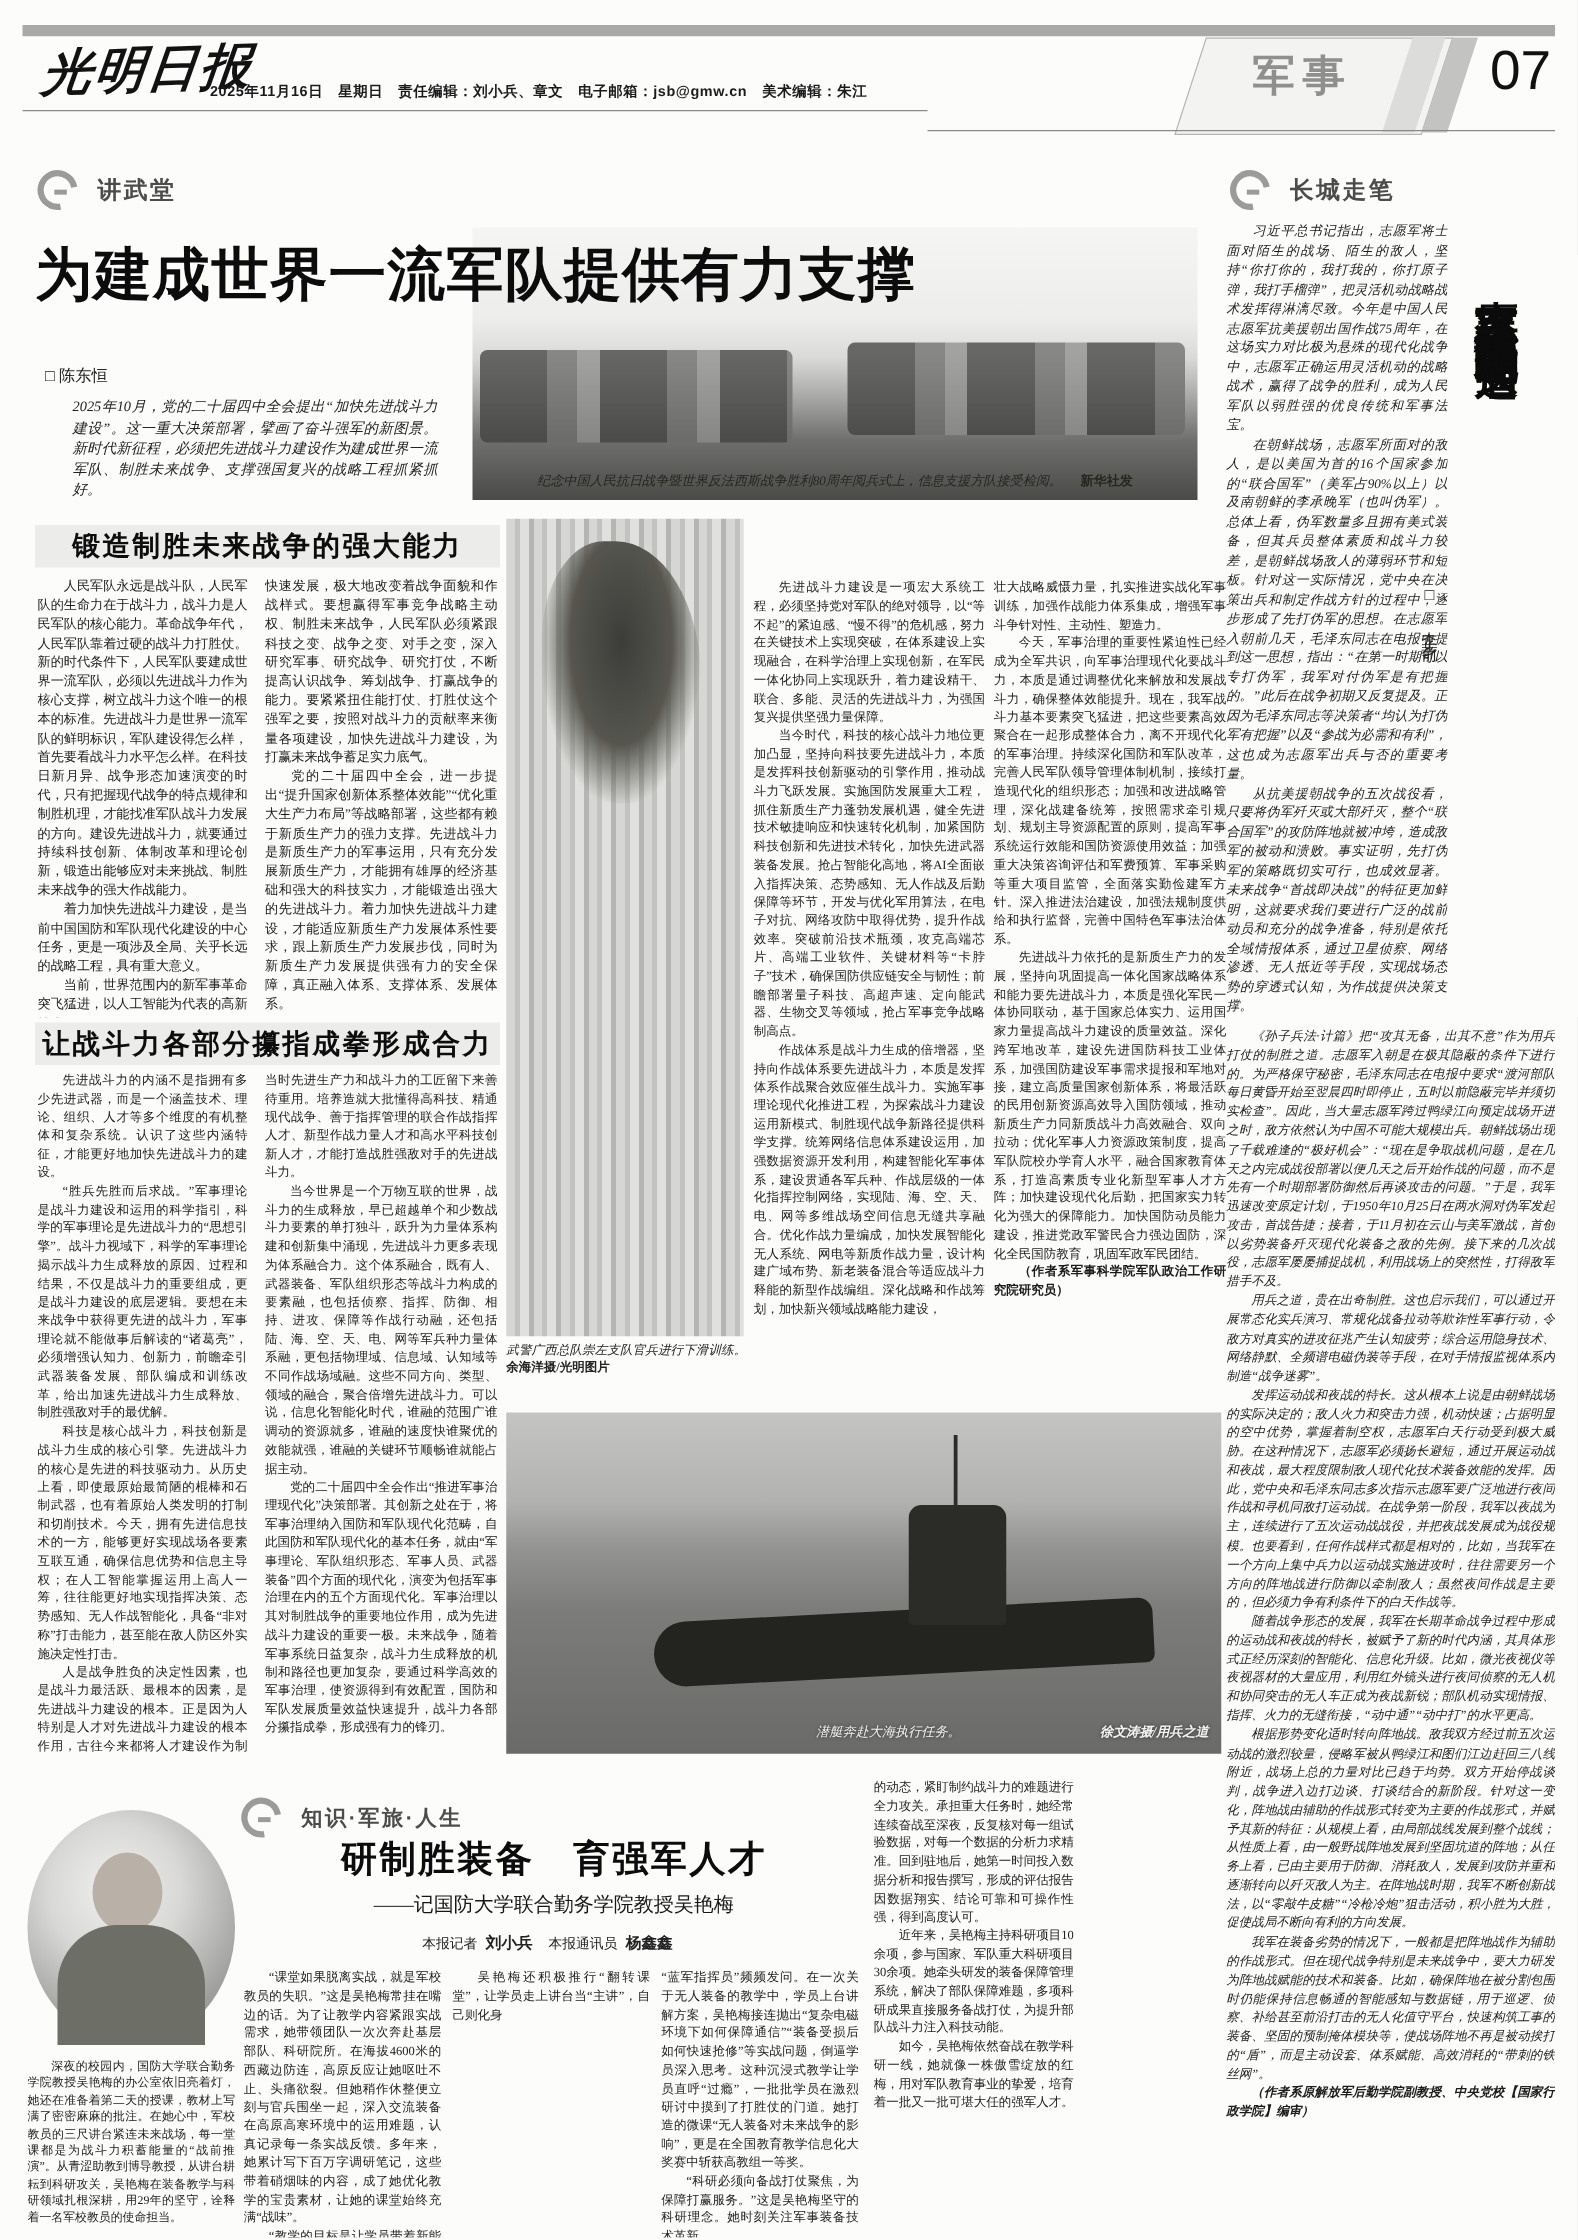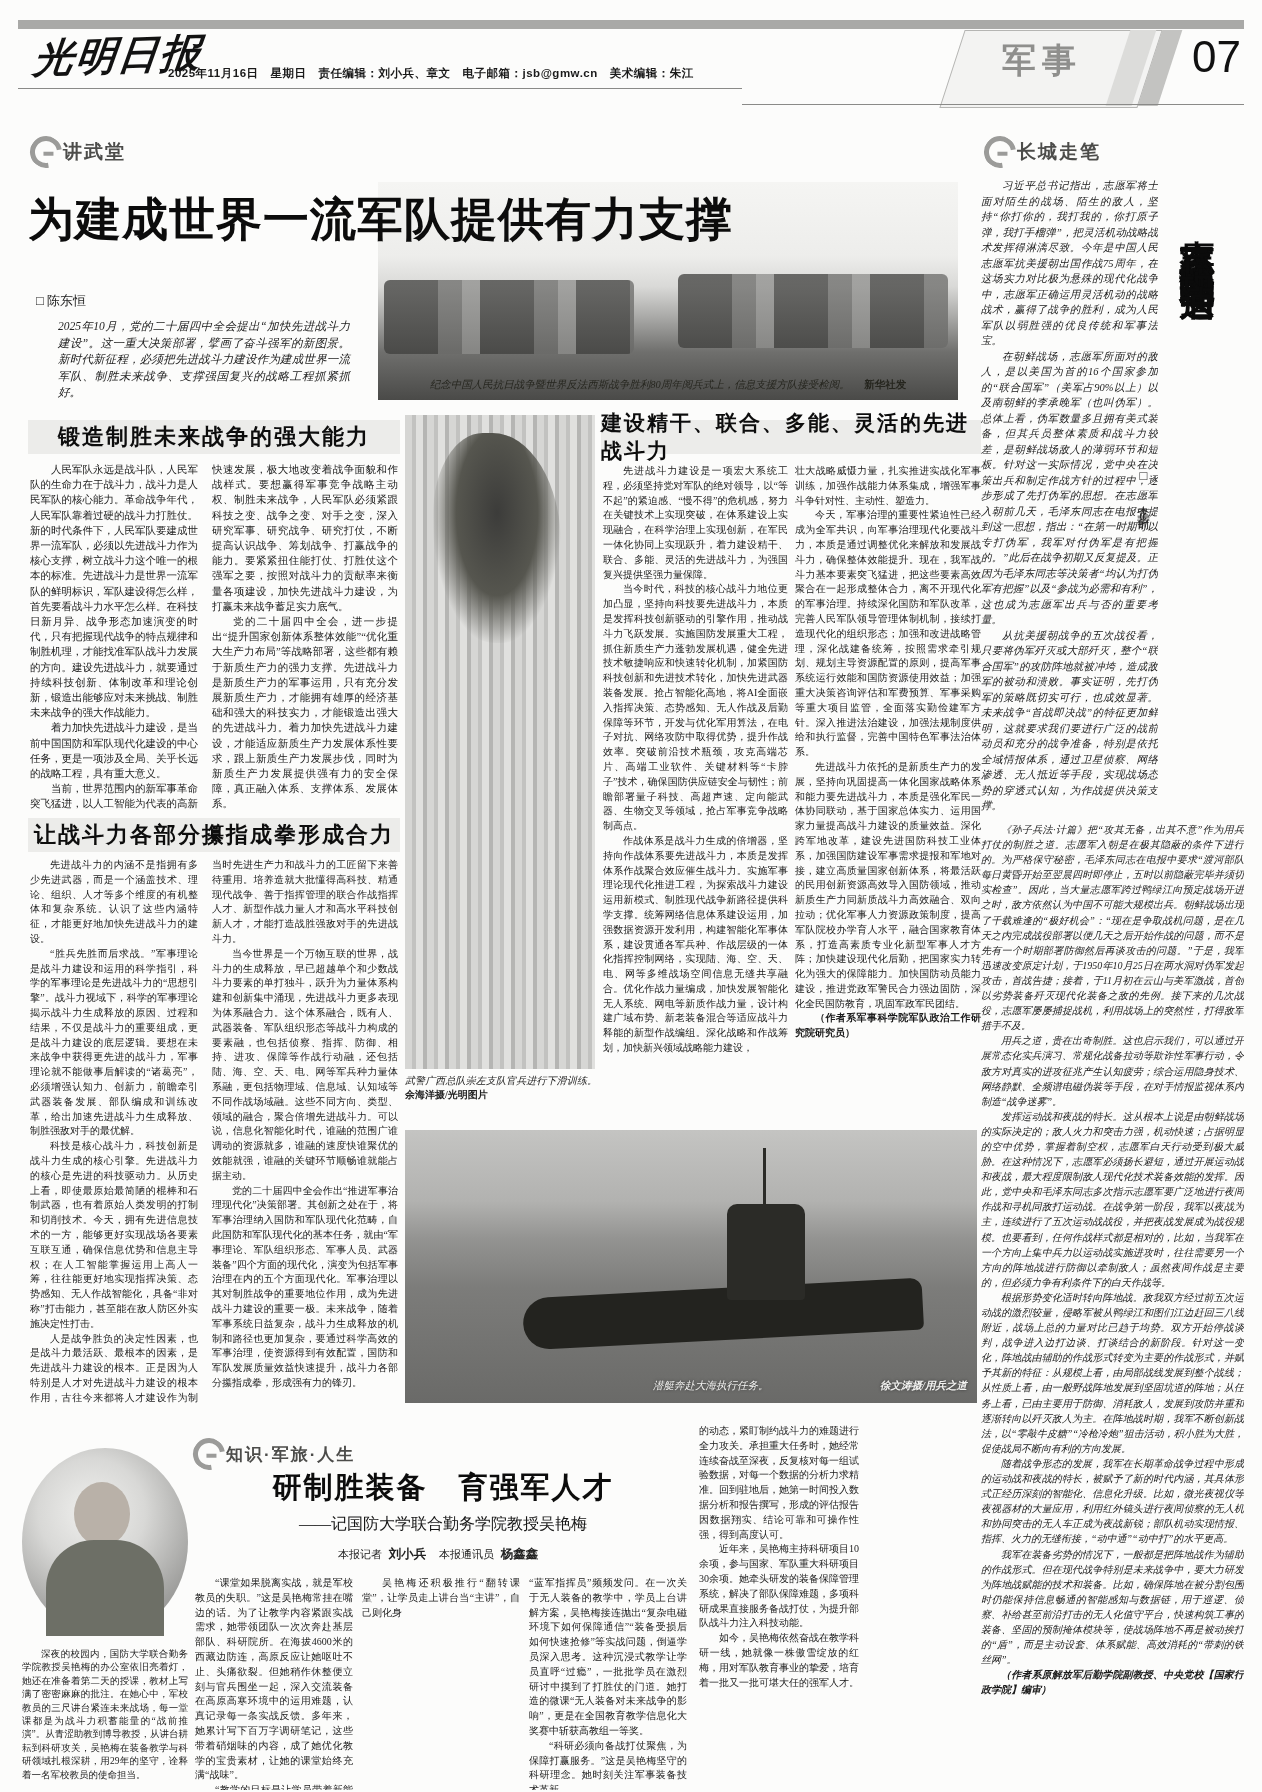--- a/index.html
+++ b/index.html
@@ -12,21 +12,21 @@
         font-family:"DejaVu Serif",serif;transform:skewX(-8deg) rotate(-2deg);color:#121212;letter-spacing:2px;}
   .dateline{left:168px;top:66px;font-size:11.5px;font-weight:bold;font-family:"Liberation Sans",sans-serif;color:#1a1a1a;letter-spacing:.5px;}
   .mastrule{left:18px;top:88px;width:724px;height:1px;background:#8a8a88;}
   .tab-bg{left:952px;top:30px;width:196px;height:76px;background:#f3f3f2;border:1px solid #b5b5b3;transform:skewX(-18deg);}
   .tab-stripe1{left:1118px;top:30px;width:26px;height:76px;background:#dcdcda;transform:skewX(-18deg);}
   .tab-stripe2{left:1150px;top:30px;width:20px;height:76px;background:#c3c3c1;transform:skewX(-18deg);}
   .tab-rule{left:742px;top:104px;width:502px;height:1px;background:#8a8a88;}
   .tab-label{left:1002px;top:38px;font-size:34px;font-weight:900;color:#8f8f8d;letter-spacing:6px;}
   .tab-page{left:1192px;top:32px;font-size:44px;color:#111;font-family:"Liberation Sans",sans-serif;}
   
-  .glabel{display:flex;align-items:center;gap:1px;font-family:"Liberation Sans",sans-serif;}
+  .glabel{display:flex;align-items:center;gap:16px;font-family:"Liberation Sans",sans-serif;}
   .gicon{width:22px;height:22px;border:5px solid #9b9b99;border-radius:50%;border-right-color:transparent;transform:rotate(35deg);position:relative;}
   .gicon:after{content:"";position:absolute;left:9px;top:9px;width:10px;height:4px;background:#9b9b99;transform:rotate(-35deg);}
   .glabel span.txt{font-size:19px;font-weight:bold;color:#4c4c4a;letter-spacing:2px;}
   
   .headline{left:28px;top:194px;width:745px;font-size:46px;line-height:1.15;font-weight:900;color:#0c0c0c;letter-spacing:1px;z-index:6;}
   .lead-author{left:36px;top:292px;font-size:13px;color:#222;}
   .lead-intro{left:58px;top:318px;width:292px;font-size:11.5px;line-height:16.5px;text-align:justify;font-style:italic;color:#222;}
   
   .photo{background:#cfcfcd;overflow:hidden;}
   .topphoto{left:378px;top:182px;width:580px;height:218px;z-index:2;
@@ -142,23 +142,20 @@
   </div>
 
   <div class="abs photo subphoto">
     <div class="sub-hull"></div>
     <div class="sub-sail"></div>
     <div class="sub-mast"></div>
     <span class="subcap" style="left:248px;">潜艇奔赴大海执行任务。</span>
     <span class="subcap" style="right:10px;font-weight:bold;">徐文涛摄/用兵之道</span>
   </div>
 
-  <div class="abs band" style="left:601px;top:420px;width:380px;height:34px;">
-    <h2 style="font-size:21px;">建设精干、联合、多能、灵活的先进战斗力</h2>
-  </div>
   <div class="abs tcol f10" style="left:603px;top:464px;width:185px;height:654px;">
       <p>先进战斗力建设是一项宏大系统工程，必须坚持党对军队的绝对领导，以“等不起”的紧迫感、“慢不得”的危机感，努力在关键技术上实现突破，在体系建设上实现融合，在科学治理上实现创新，在军民一体化协同上实现跃升，着力建设精干、联合、多能、灵活的先进战斗力，为强国复兴提供坚强力量保障。</p>
       <p>当今时代，科技的核心战斗力地位更加凸显，坚持向科技要先进战斗力，本质是发挥科技创新驱动的引擎作用，推动战斗力飞跃发展。实施国防发展重大工程，抓住新质生产力蓬勃发展机遇，健全先进技术敏捷响应和快速转化机制，加紧国防科技创新和先进技术转化，加快先进武器装备发展。抢占智能化高地，将AI全面嵌入指挥决策、态势感知、无人作战及后勤保障等环节，开发与优化军用算法，在电子对抗、网络攻防中取得优势，提升作战效率。突破前沿技术瓶颈，攻克高端芯片、高端工业软件、关键材料等“卡脖子”技术，确保国防供应链安全与韧性；前瞻部署量子科技、高超声速、定向能武器、生物交叉等领域，抢占军事竞争战略制高点。</p>
       <p>作战体系是战斗力生成的倍增器，坚持向作战体系要先进战斗力，本质是发挥体系作战聚合效应催生战斗力。实施军事理论现代化推进工程，为探索战斗力建设运用新模式、制胜现代战争新路径提供科学支撑。统筹网络信息体系建设运用，加强数据资源开发利用，构建智能化军事体系，建设贯通各军兵种、作战层级的一体化指挥控制网络，实现陆、海、空、天、电、网等多维战场空间信息无缝共享融合。优化作战力量编成，加快发展智能化无人系统、网电等新质作战力量，设计构建广域布势、新老装备混合等适应战斗力释能的新型作战编组。深化战略和作战筹划，加快新兴领域战略能力建设，</p>
     </div>
   <div class="abs tcol f10" style="left:795px;top:464px;width:186px;height:654px;">
       <p class="cont">壮大战略威慑力量，扎实推进实战化军事训练，加强作战能力体系集成，增强军事斗争针对性、主动性、塑造力。</p>
       <p>今天，军事治理的重要性紧迫性已经成为全军共识，向军事治理现代化要战斗力，本质是通过调整优化来解放和发展战斗力，确保整体效能提升。现在，我军战斗力基本要素突飞猛进，把这些要素高效聚合在一起形成整体合力，离不开现代化的军事治理。持续深化国防和军队改革，完善人民军队领导管理体制机制，接续打造现代化的组织形态；加强和改进战略管理，深化战建备统筹，按照需求牵引规划、规划主导资源配置的原则，提高军事系统运行效能和国防资源使用效益；加强重大决策咨询评估和军费预算、军事采购等重大项目监管，全面落实勤俭建军方针。深入推进法治建设，加强法规制度供给和执行监督，完善中国特色军事法治体系。</p>
       <p>先进战斗力依托的是新质生产力的发展，坚持向巩固提高一体化国家战略体系和能力要先进战斗力，本质是强化军民一体协同联动，基于国家总体实力、运用国家力量提高战斗力建设的质量效益。深化跨军地改革，建设先进国防科技工业体系，加强国防建设军事需求提报和军地对接，建立高质量国家创新体系，将最活跃的民用创新资源高效导入国防领域，推动新质生产力同新质战斗力高效融合、双向拉动；优化军事人力资源政策制度，提高军队院校办学育人水平，融合国家教育体系，打造高素质专业化新型军事人才方阵；加快建设现代化后勤，把国家实力转化为强大的保障能力。加快国防动员能力建设，推进党政军警民合力强边固防，深化全民国防教育，巩固军政军民团结。</p>
       <p class="attr">（作者系军事科学院军队政治工作研究院研究员）</p>
@@ -172,22 +169,22 @@
       <p>习近平总书记指出，志愿军将士面对陌生的战场、陌生的敌人，坚持“你打你的，我打我的，你打原子弹，我打手榴弹”，把灵活机动战略战术发挥得淋漓尽致。今年是中国人民志愿军抗美援朝出国作战75周年，在这场实力对比极为悬殊的现代化战争中，志愿军正确运用灵活机动的战略战术，赢得了战争的胜利，成为人民军队以弱胜强的优良传统和军事法宝。</p>
       <p>在朝鲜战场，志愿军所面对的敌人，是以美国为首的16个国家参加的“联合国军”（美军占90%以上）以及南朝鲜的李承晚军（也叫伪军）。总体上看，伪军数量多且拥有美式装备，但其兵员整体素质和战斗力较差，是朝鲜战场敌人的薄弱环节和短板。针对这一实际情况，党中央在决策出兵和制定作战方针的过程中，逐步形成了先打伪军的思想。在志愿军入朝前几天，毛泽东同志在电报中提到这一思想，指出：“在第一时期可以专打伪军，我军对付伪军是有把握的。”此后在战争初期又反复提及。正因为毛泽东同志等决策者“均认为打伪军有把握”以及“参战为必需和有利”，这也成为志愿军出兵与否的重要考量。</p>
       <p>从抗美援朝战争的五次战役看，只要将伪军歼灭或大部歼灭，整个“联合国军”的攻防阵地就被冲垮，造成敌军的被动和溃败。事实证明，先打伪军的策略既切实可行，也成效显著。未来战争“首战即决战”的特征更加鲜明，这就要求我们要进行广泛的战前动员和充分的战争准备，特别是依托全域情报体系，通过卫星侦察、网络渗透、无人抵近等手段，实现战场态势的穿透式认知，为作战提供决策支撑。</p>
     </div>
   <div class="abs vtitle">志愿军灵活机动战略战术的现实启迪</div>
   <div class="abs vauthor">□ 李步前</div>
   <div class="abs tcol kai f10" style="left:981px;top:822px;width:263px;height:952px;line-height:15.1px;">
       <p>《孙子兵法·计篇》把“攻其无备，出其不意”作为用兵打仗的制胜之道。志愿军入朝是在极其隐蔽的条件下进行的。为严格保守秘密，毛泽东同志在电报中要求“渡河部队每日黄昏开始至翌晨四时即停止，五时以前隐蔽完毕并须切实检查”。因此，当大量志愿军跨过鸭绿江向预定战场开进之时，敌方依然认为中国不可能大规模出兵。朝鲜战场出现了千载难逢的“极好机会”：“现在是争取战机问题，是在几天之内完成战役部署以便几天之后开始作战的问题，而不是先有一个时期部署防御然后再谈攻击的问题。”于是，我军迅速改变原定计划，于1950年10月25日在两水洞对伪军发起攻击，首战告捷；接着，于11月初在云山与美军激战，首创以劣势装备歼灭现代化装备之敌的先例。接下来的几次战役，志愿军屡屡捕捉战机，利用战场上的突然性，打得敌军措手不及。</p>
       <p>用兵之道，贵在出奇制胜。这也启示我们，可以通过开展常态化实兵演习、常规化战备拉动等欺诈性军事行动，令敌方对真实的进攻征兆产生认知疲劳；综合运用隐身技术、网络静默、全频谱电磁伪装等手段，在对手情报监视体系内制造“战争迷雾”。</p>
       <p>发挥运动战和夜战的特长。这从根本上说是由朝鲜战场的实际决定的；敌人火力和突击力强，机动快速；占据明显的空中优势，掌握着制空权，志愿军白天行动受到极大威胁。在这种情况下，志愿军必须扬长避短，通过开展运动战和夜战，最大程度限制敌人现代化技术装备效能的发挥。因此，党中央和毛泽东同志多次指示志愿军要广泛地进行夜间作战和寻机同敌打运动战。在战争第一阶段，我军以夜战为主，连续进行了五次运动战战役，并把夜战发展成为战役规模。也要看到，任何作战样式都是相对的，比如，当我军在一个方向上集中兵力以运动战实施进攻时，往往需要另一个方向的阵地战进行防御以牵制敌人；虽然夜间作战是主要的，但必须力争有利条件下的白天作战等。</p>
+      <p>随着战争形态的发展，我军在长期革命战争过程中形成的运动战和夜战的特长，被赋予了新的时代内涵，其具体形式正经历深刻的智能化、信息化升级。比如，微光夜视仪等夜视器材的大量应用，利用红外镜头进行夜间侦察的无人机和协同突击的无人车正成为夜战新锐；部队机动实现情报、指挥、火力的无缝衔接，“动中通”“动中打”的水平更高。</p>
       <p>根据形势变化适时转向阵地战。敌我双方经过前五次运动战的激烈较量，侵略军被从鸭绿江和图们江边赶回三八线附近，战场上总的力量对比已趋于均势。双方开始停战谈判，战争进入边打边谈、打谈结合的新阶段。针对这一变化，阵地战由辅助的作战形式转变为主要的作战形式，并赋予其新的特征：从规模上看，由局部战线发展到整个战线；从性质上看，由一般野战阵地发展到坚固坑道的阵地；从任务上看，已由主要用于防御、消耗敌人，发展到攻防并重和逐渐转向以歼灭敌人为主。在阵地战时期，我军不断创新战法，以“零敲牛皮糖”“冷枪冷炮”狙击活动，积小胜为大胜，促使战局不断向有利的方向发展。</p>
-      <p>随着战争形态的发展，我军在长期革命战争过程中形成的运动战和夜战的特长，被赋予了新的时代内涵，其具体形式正经历深刻的智能化、信息化升级。比如，微光夜视仪等夜视器材的大量应用，利用红外镜头进行夜间侦察的无人机和协同突击的无人车正成为夜战新锐；部队机动实现情报、指挥、火力的无缝衔接，“动中通”“动中打”的水平更高。</p>
       <p>我军在装备劣势的情况下，一般都是把阵地战作为辅助的作战形式。但在现代战争特别是未来战争中，要大力研发为阵地战赋能的技术和装备。比如，确保阵地在被分割包围时仍能保持信息畅通的智能感知与数据链，用于巡逻、侦察、补给甚至前沿打击的无人化值守平台，快速构筑工事的装备、坚固的预制掩体模块等，使战场阵地不再是被动挨打的“盾”，而是主动设套、体系赋能、高效消耗的“带刺的铁丝网”。</p>
       <p class="attr">（作者系原解放军后勤学院副教授、中央党校【国家行政学院】编审）</p>
     </div>
 
   <div class="abs portrait">
     <div class="head"></div>
     <div class="body"></div>
   </div>
   <div class="abs tcol f95" style="left:22px;top:1648px;width:166px;height:142px;">
       <p>深夜的校园内，国防大学联合勤务学院教授吴艳梅的办公室依旧亮着灯，她还在准备着第二天的授课，教材上写满了密密麻麻的批注。在她心中，军校教员的三尺讲台紧连未来战场，每一堂课都是为战斗力积蓄能量的“战前推演”。从青涩助教到博导教授，从讲台耕耘到科研攻关，吴艳梅在装备教学与科研领域扎根深耕，用29年的坚守，诠释着一名军校教员的使命担当。</p>

